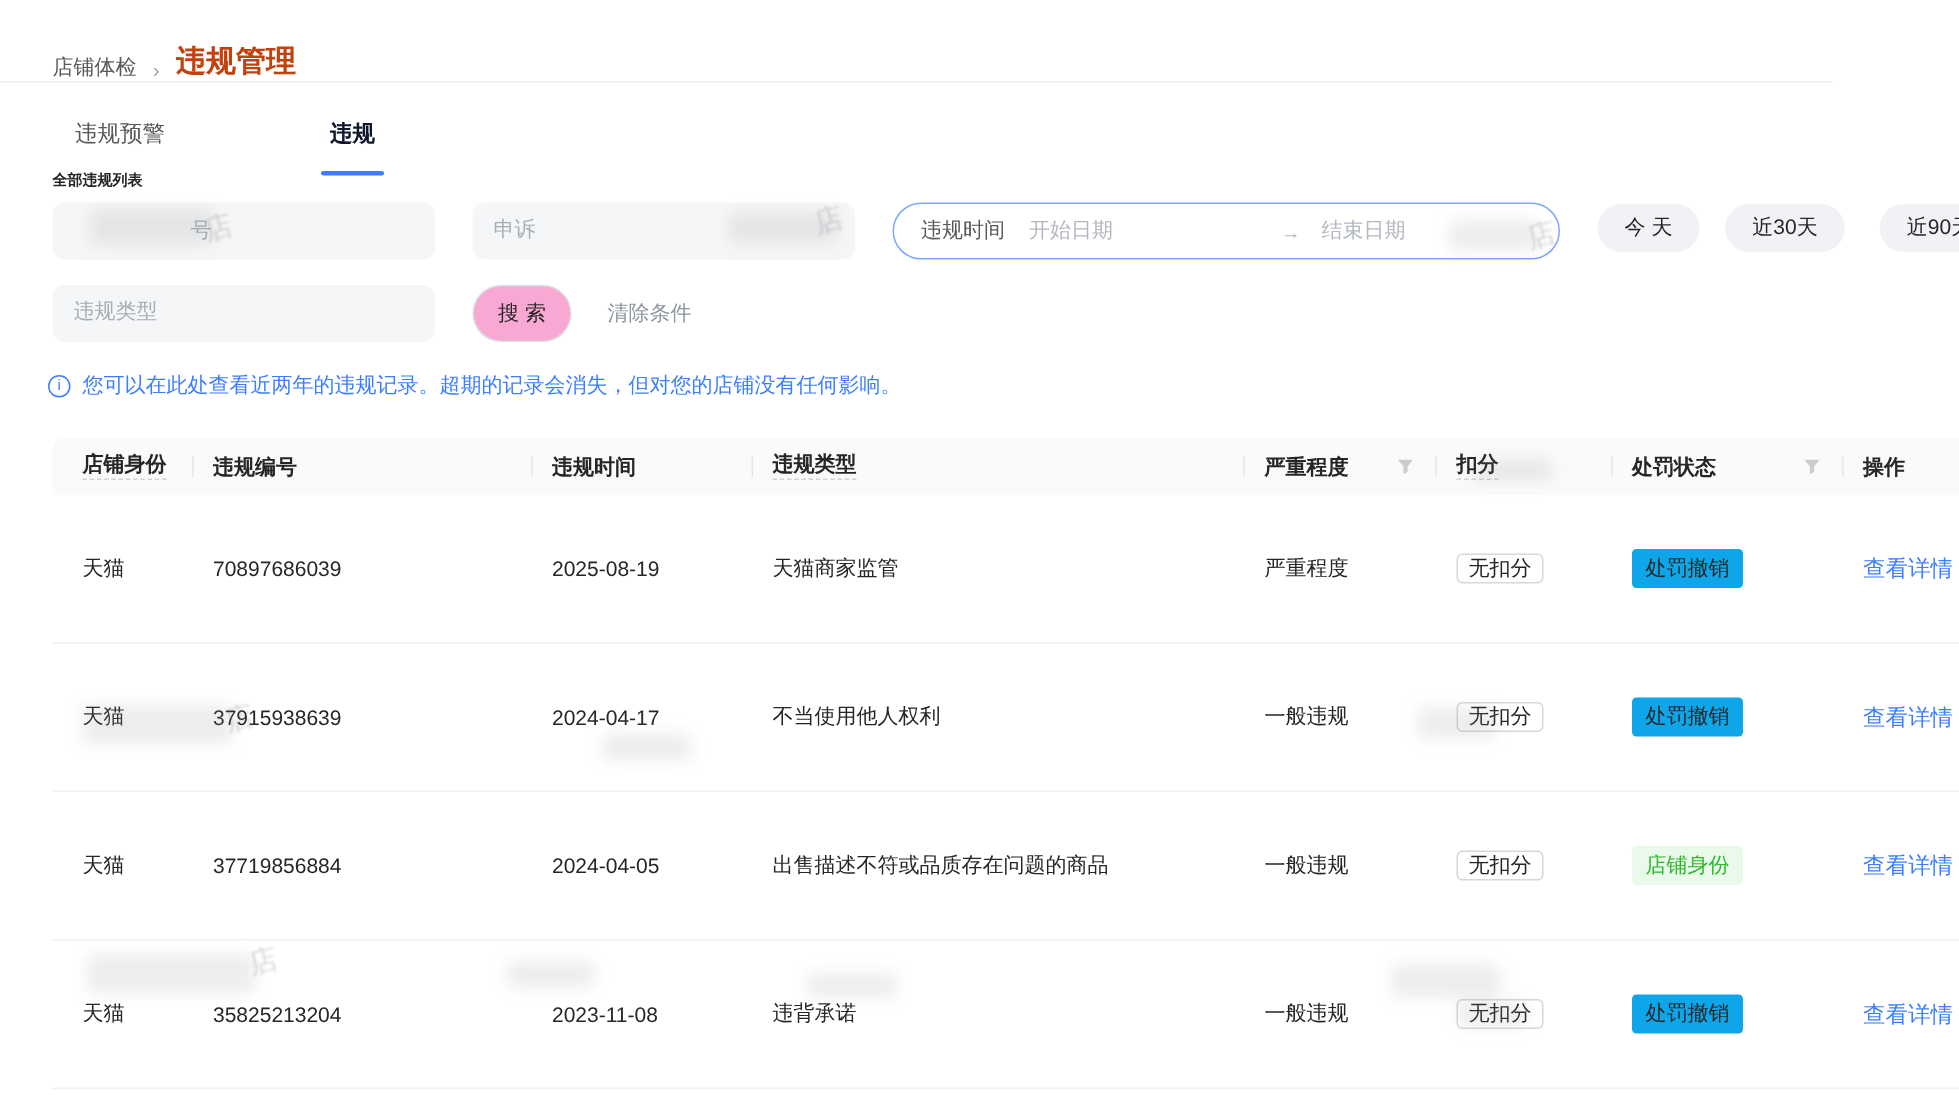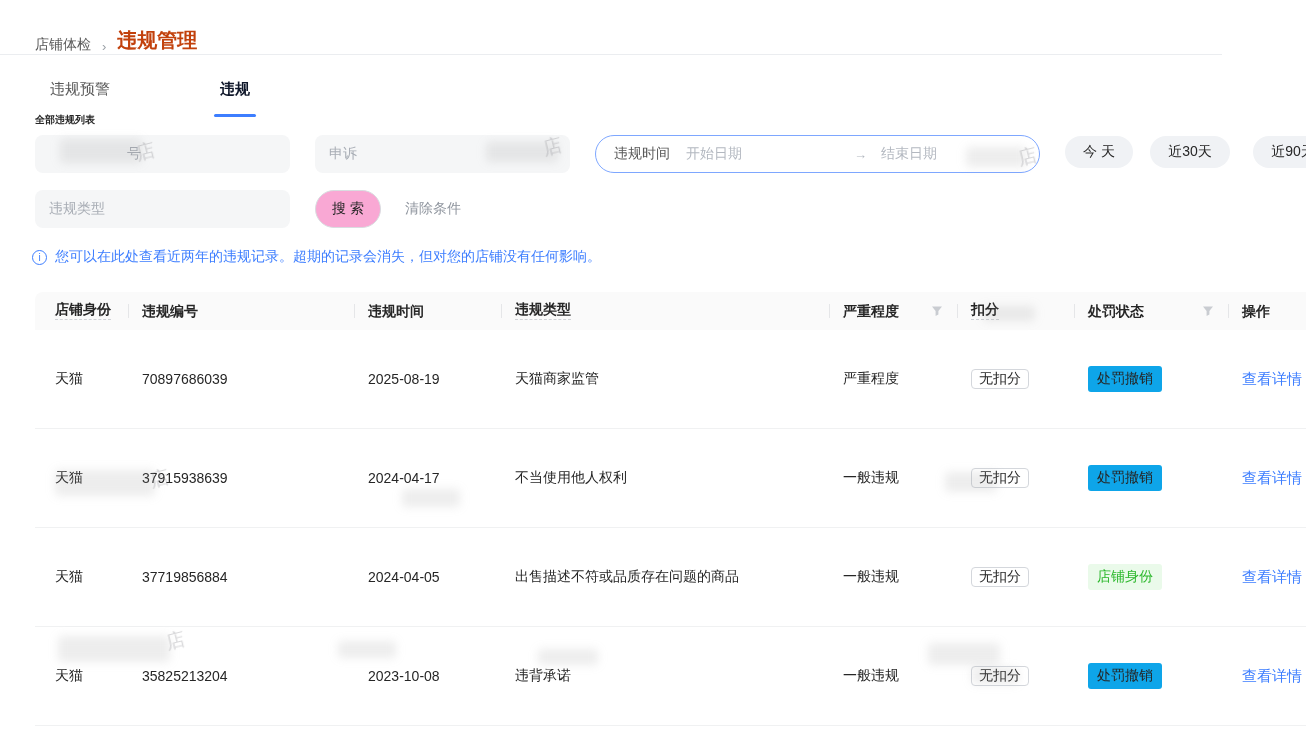--- a/index.html
+++ b/index.html
@@ -208,21 +208,21 @@
       <span>出售描述不符或品质存在问题的商品</span>
       <span>一般违规</span>
       <span class="tag-deduction">无扣分</span>
       <span class="tag-status" data-state="done">店铺身份</span>
       <span class="action-link">查看详情</span>
     </div>
 
     <div class="trow">
       <span>天猫</span>
       <span>35825213204</span>
-      <span>2023-10-08</span>
+      <span>2023-11-08</span>
       <span>违背承诺</span>
       <span>一般违规</span>
       <span class="tag-deduction">无扣分</span>
       <span class="tag-status" data-state="revoked">处罚撤销</span>
       <span class="action-link">查看详情</span>
     </div>
   </div>
 
   <div class="wm" style="left:60px;top:139px;width:82px;height:24px"></div>
   <span class="wm-char" style="left:136px;top:139px">店</span>

